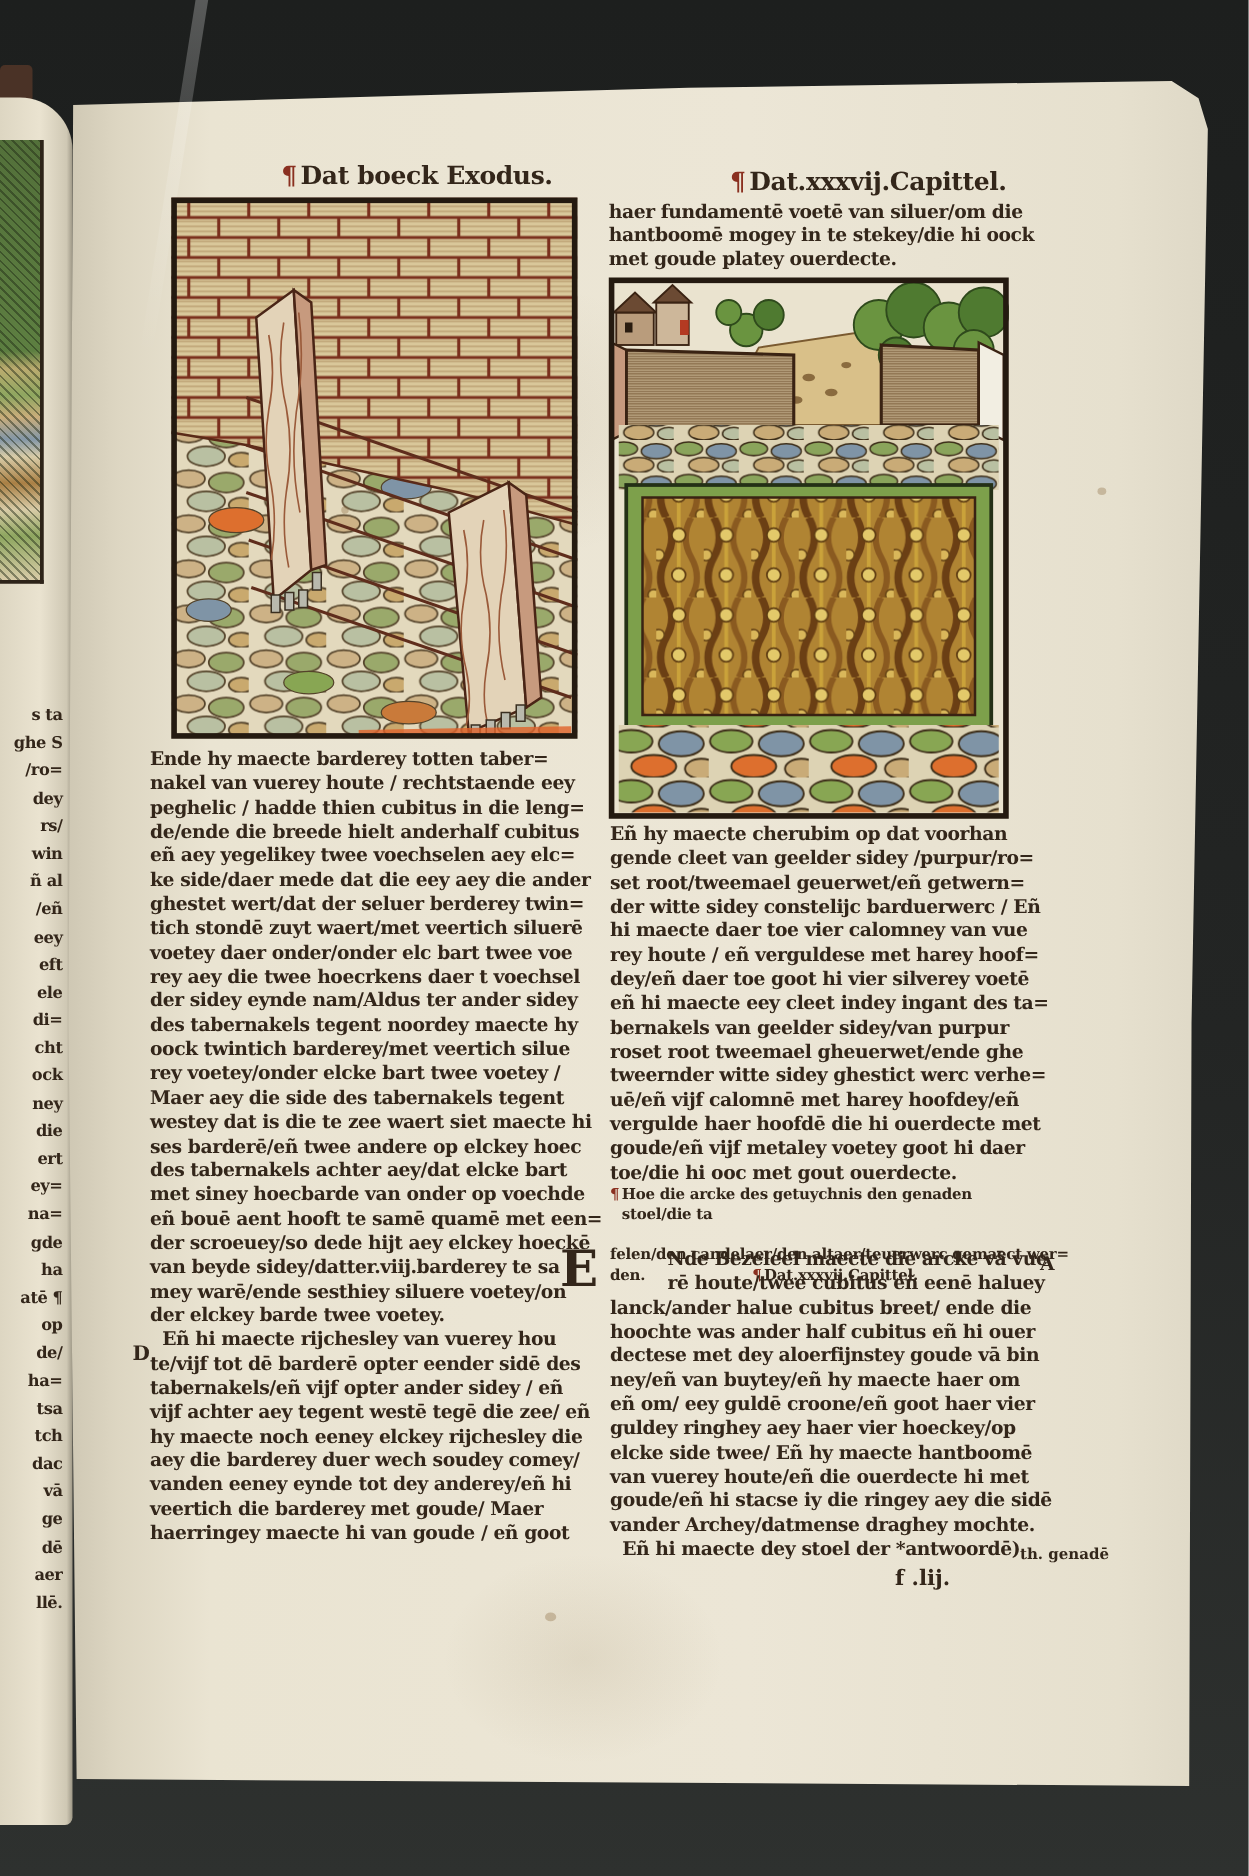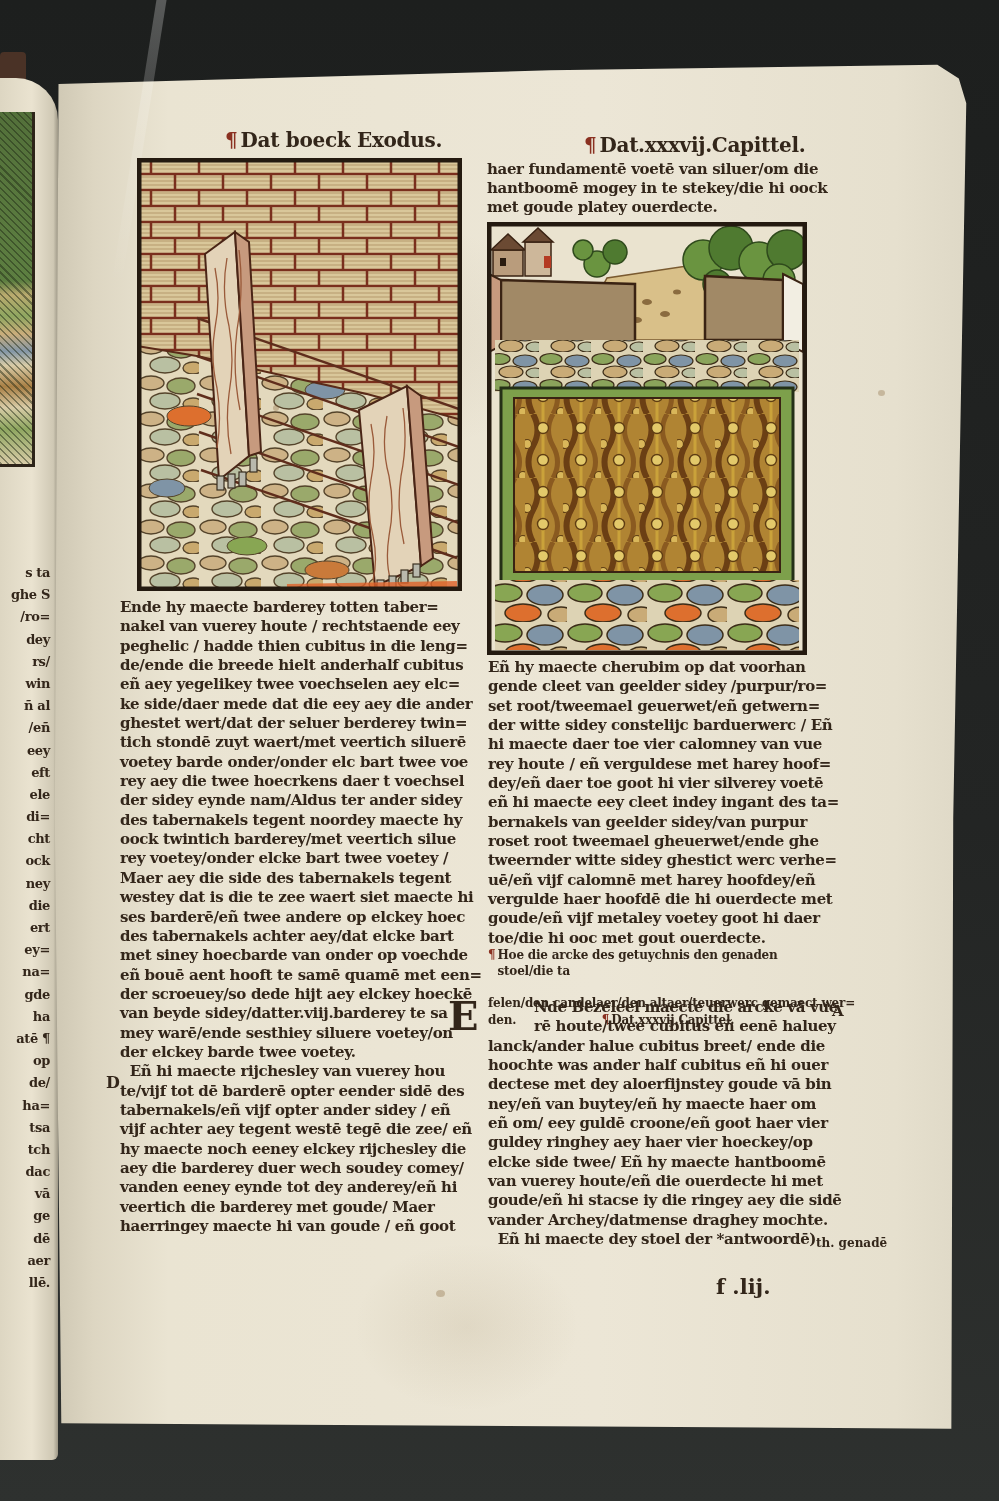--- a/index.html
+++ b/index.html
@@ -44,21 +44,21 @@
   .rubric{font-size:12px;letter-spacing:-0.2px;}
   .rubric .tline{height:16.4px;line-height:16.4px;margin-top:32px;}
   .rubric .rrow{display:flex;height:16.4px;line-height:16.4px;}
   .rubric .pil{color:#8a3020;margin-right:2px;}
   .rubric .cen{flex:1;text-align:center;}
   .chapter-head{padding-left:46px;position:relative;}
   .dropcap{position:absolute;left:-46px;top:-2px;width:42px;height:40px;font-size:40px;line-height:40px;
            font-weight:700;color:#33261a;text-align:center;}
   .marginal{position:absolute;font-weight:700;color:#33261a;}
   .gloss{position:absolute;font-weight:700;font-size:12px;color:#33261a;white-space:nowrap;}
-  .signature{position:absolute;font-weight:700;font-size:21px;color:#33261a;margin-top:21px;}
+  .signature{position:absolute;font-weight:700;font-size:17px;color:#33261a;}
   .woodcut{position:absolute;border:0;}
   .stain{position:absolute;border-radius:50%;background:#8a6b3f;opacity:.35;}
 </style>
 </head>
 <body>
 
 <div class="stage">
 
   <div class="spine"></div>
   <div class="facing-page"></div>
@@ -256,21 +256,21 @@
 
   <div class="textcol body-lines ink" style="left:120px;top:598px;width:338px;">
       <div class="tline">Ende hy maecte barderey totten taber=</div>
       <div class="tline">nakel van vuerey houte / rechtstaende eey</div>
       <div class="tline">peghelic / hadde thien cubitus in die leng=</div>
       <div class="tline">de/ende die breede hielt anderhalf cubitus</div>
       <div class="tline">eñ aey yegelikey twee voechselen aey elc=</div>
       <div class="tline">ke side/daer mede dat die eey aey die ander</div>
       <div class="tline">ghestet wert/dat der seluer berderey twin=</div>
       <div class="tline">tich stondē zuyt waert/met veertich siluerē</div>
-      <div class="tline">voetey barde onder/onder elc bart twee voe</div>
+      <div class="tline">voetey daer onder/onder elc bart twee voe</div>
       <div class="tline">rey aey die twee hoecrkens daer t voechsel</div>
       <div class="tline">der sidey eynde nam/Aldus ter ander sidey</div>
       <div class="tline">des tabernakels tegent noordey maecte hy</div>
       <div class="tline">oock twintich barderey/met veertich silue</div>
       <div class="tline">rey voetey/onder elcke bart twee voetey /</div>
       <div class="tline">Maer aey die side des tabernakels tegent</div>
       <div class="tline">westey dat is die te zee waert siet maecte hi</div>
       <div class="tline">ses barderē/eñ twee andere op elckey hoec</div>
       <div class="tline">des tabernakels achter aey/dat elcke bart</div>
       <div class="tline">met siney hoecbarde van onder op voechde</div>

